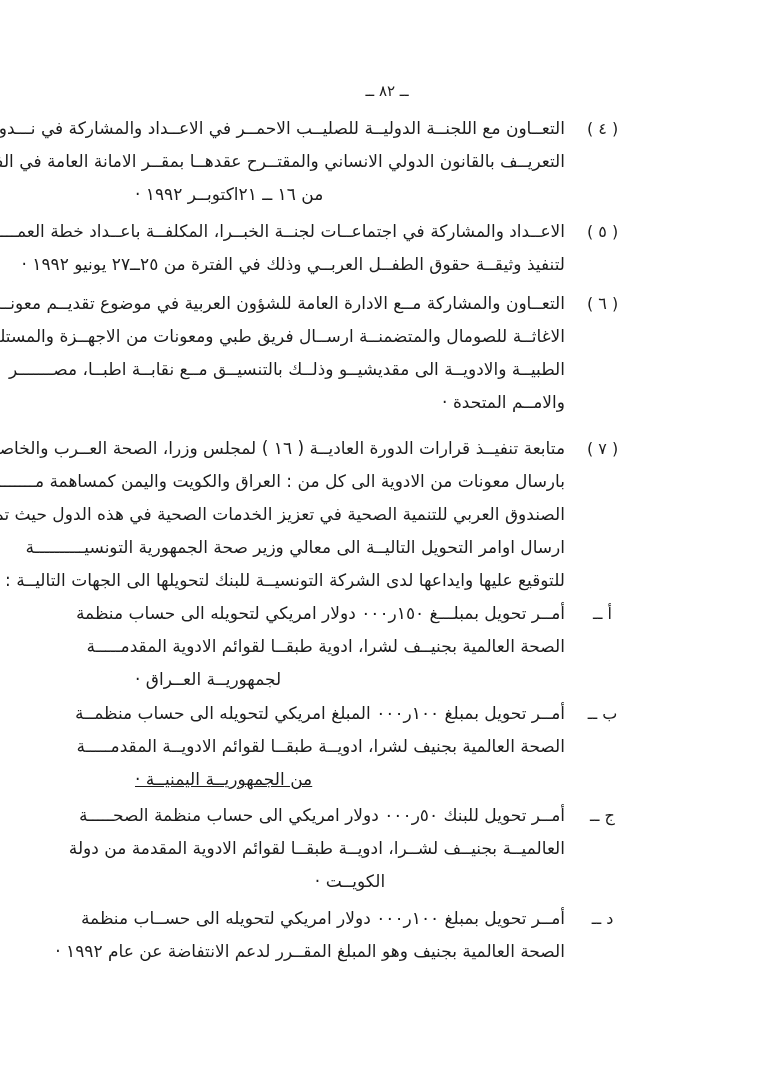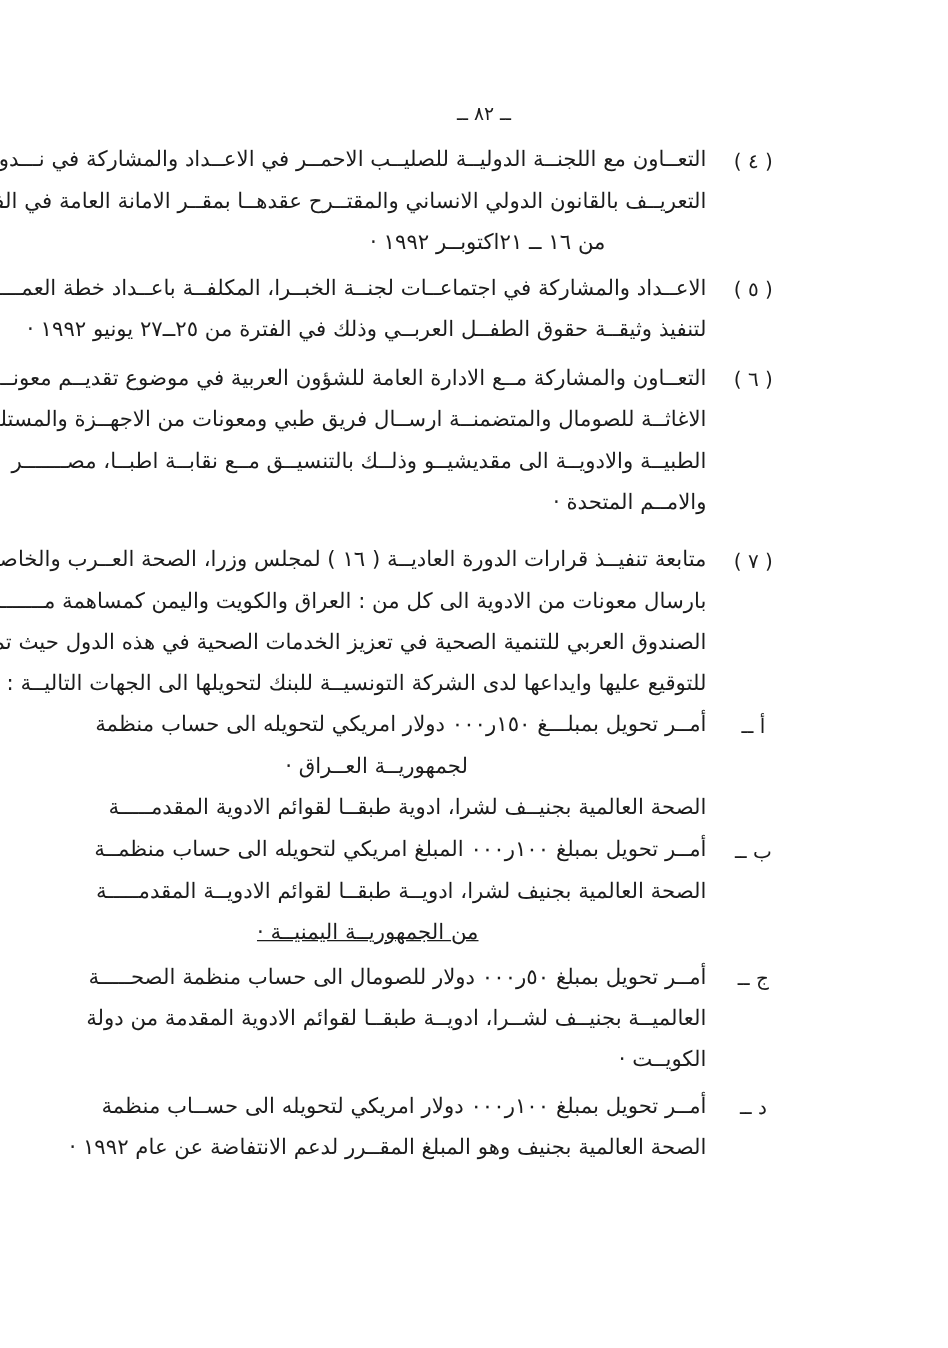--- a/index.html
+++ b/index.html
@@ -14,27 +14,27 @@
   .pn{
     height:33px;line-height:33px;text-align:center;font-size:15px;
     letter-spacing:1px;transform:translateX(12px);margin-bottom:4px;
   }
   .row{display:flex;align-items:flex-start;}
   .mk{
     flex:none;width:75px;text-align:center;font-size:16px;line-height:33px;
     white-space:nowrap;
   }
   .tx{flex:none;width:430px;font-size:17px;line-height:33px;}
-  .ln{white-space:nowrap;text-align:center;}
+  .ln{white-space:nowrap;text-align:left;}
   .ln.j{text-align:justify;text-align-last:justify;}
   .ln.ext{margin-right:-80px;}
   .ln.ind-a{margin-right:98px;}
   .ln.ind-b{margin-right:112px;text-decoration:underline;}
   .ln.center{text-align:right;}
-  .ln.left{text-align:right;}
+  .ln.left{text-align:center;}
   .b4{margin-bottom:4px;}
   .b5{margin-bottom:6px;}
   .b6{margin-bottom:13px;}
   .b7{margin-bottom:0;}
   .ba{margin-bottom:1px;}
   .bb{margin-bottom:3px;}
   .bc{margin-bottom:4px;}
 </style>
 </head>
 <body>
@@ -69,46 +69,47 @@
       <div class="ln center">والامــم المتحدة ·</div>
     </div>
   </div>
 
   <div class="row b7">
     <div class="mk">( ٧ )</div>
     <div class="tx">
       <div class="ln j">متابعة تنفيــذ قرارات الدورة العاديــة ( ١٦ ) لمجلس وزرا، الصحة العــرب والخاصة</div>
       <div class="ln j">بارسال معونات من الادوية الى كل من : العراق والكويت واليمن كمساهمة مـــــــن</div>
       <div class="ln j">الصندوق العربي للتنمية الصحية في تعزيز الخدمات الصحية في هذه الدول حيث تم</div>
+      <div class="ln j">ارسال اوامر التحويل التاليــة الى معالي وزير صحة الجمهورية التونسيــــــــــة</div>
       <div class="ln j">للتوقيع عليها وايداعها لدى الشركة التونسيــة للبنك لتحويلها الى الجهات التاليــة :</div>
     </div>
   </div>
 
   <div class="row ba">
     <div class="mk">أ ــ</div>
     <div class="tx">
       <div class="ln j">أمــر تحويل بمبلـــغ ١٥٠ر٠٠٠ دولار امريكي لتحويله الى حساب منظمة</div>
+      <div class="ln j">الصحة العالمية بجنيــف لشرا، ادوية طبقــا لقوائم الادوية المقدمـــــة</div>
       <div class="ln ind-a">لجمهوريــة العــراق ·</div>
-      <div class="ln j">الصحة العالمية بجنيــف لشرا، ادوية طبقــا لقوائم الادوية المقدمـــــة</div>
     </div>
   </div>
 
   <div class="row bb">
     <div class="mk">ب ــ</div>
     <div class="tx">
       <div class="ln j">أمــر تحويل بمبلغ ١٠٠ر٠٠٠ المبلغ امريكي لتحويله الى حساب منظمــة</div>
       <div class="ln j">الصحة العالمية بجنيف لشرا، ادويــة طبقــا لقوائم الادويــة المقدمـــــة</div>
       <div class="ln ind-b">من الجمهوريــة اليمنيــة ·</div>
     </div>
   </div>
 
   <div class="row bc">
     <div class="mk">ج ــ</div>
     <div class="tx">
-      <div class="ln j">أمــر تحويل بمبلغ ٥٠ر٠٠٠ دولار للصومال الى حساب منظمة الصحـــــة</div>
+      <div class="ln j">أمــر تحويل للبنك ٥٠ر٠٠٠ دولار امريكي الى حساب منظمة الصحـــــة</div>
       <div class="ln j">العالميــة بجنيــف لشــرا، ادويــة طبقــا لقوائم الادوية المقدمة من دولة</div>
       <div class="ln left">الكويــت ·</div>
     </div>
   </div>
 
   <div class="row">
     <div class="mk">د ــ</div>
     <div class="tx">
       <div class="ln j">أمــر تحويل بمبلغ ١٠٠ر٠٠٠ دولار امريكي لتحويله الى حســاب منظمة</div>
       <div class="ln j">الصحة العالمية بجنيف وهو المبلغ المقــرر لدعم الانتفاضة عن عام ١٩٩٢ ·</div>

